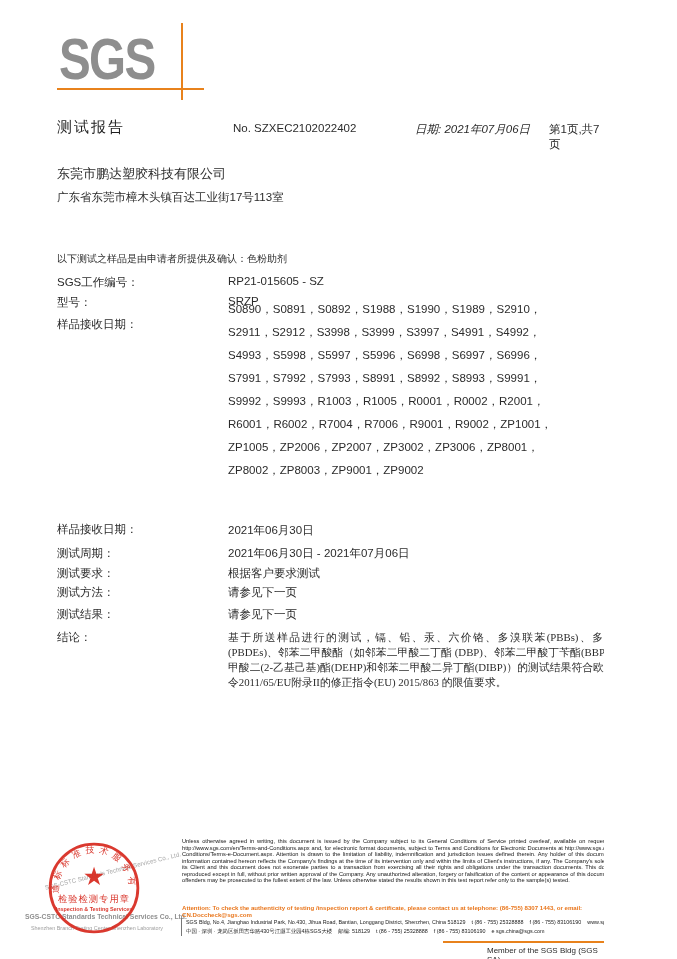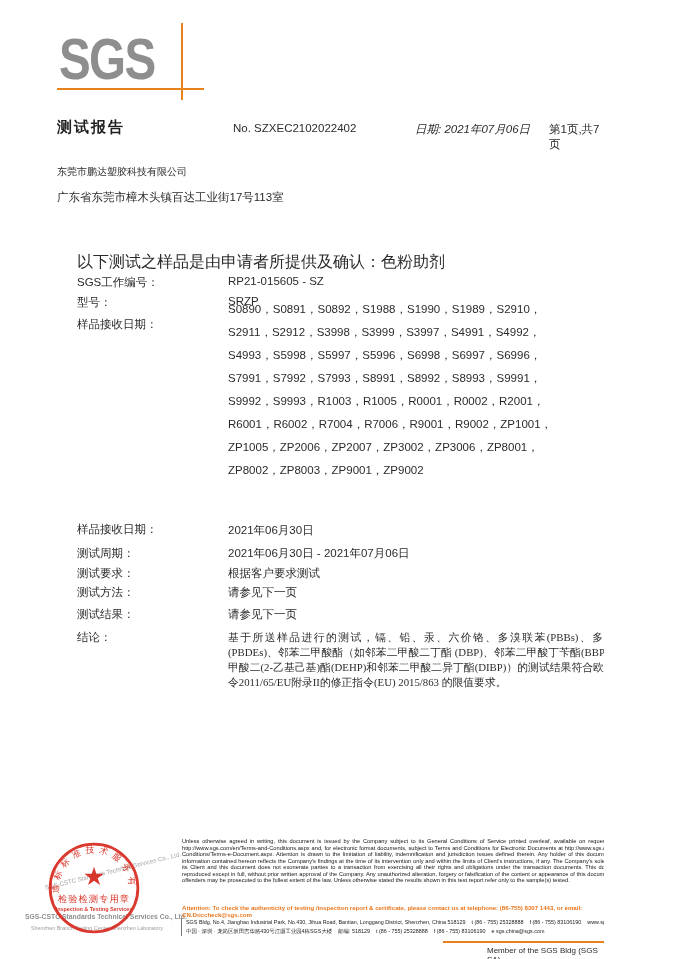--- a/index.html
+++ b/index.html
@@ -7,30 +7,30 @@
     position:relative;width:604px;height:959px;background:#fff;overflow:hidden;
     font-family:"Liberation Sans","DejaVu Sans",sans-serif;color:#2b2b2b;
   }
   .abs{position:absolute;}
   
   .logo-text{left:59px;top:30px;font-size:58px;line-height:1;font-weight:bold;color:#8e8e8e;
     letter-spacing:-2px;transform:scale(0.82,1);transform-origin:left top;}
   .cross-v{left:181px;top:23px;width:2px;height:77px;background:#e8821c;}
   .cross-h{left:57px;top:88px;width:147px;height:2px;background:#e8821c;}
   
-  .doc-title{left:57px;top:118px;font-size:15px;font-weight:bold;color:#1f1f1f;letter-spacing:2px;}
+  .doc-title{left:57px;top:118px;font-size:15px;font-weight:normal;color:#1f1f1f;letter-spacing:2px;}
   .report-no{left:233px;top:122px;font-size:11.5px;}
   .report-date{left:415px;top:122px;font-size:11.5px;font-style:italic;}
   .page-label{left:549px;top:122px;font-size:11.5px;}
   
-  .app-name{left:57px;top:165px;font-size:10px;}
+  .app-name{left:57px;top:165px;font-size:13px;}
   .app-addr{left:57px;top:190px;font-size:11.5px;text-align:center;}
   
-  .intro{left:57px;top:252px;font-size:16px;margin-left:20px;}
-  .flabel{left:57px;font-size:11.5px;margin-left:20px;}
+  .intro{left:57px;top:252px;font-size:10px;}
+  .flabel{left:57px;font-size:11.5px;}
   .fvalue{left:228px;font-size:11.5px;}
   .ref-lines{left:228px;top:298px;font-size:11.5px;line-height:23px;}
   .conclusion{left:228px;top:630px;width:424px;font-size:10.8px;line-height:15px;text-align:justify;font-family:Liberation Serif, serif;}
   
   .stamp-svg{left:38px;top:832px;width:112px;height:112px;}
   .company-rot{left:44px;top:884px;width:150px;font-size:6.2px;color:#a8a8a8;
     transform:rotate(-14deg);transform-origin:left top;line-height:8px;}
   .company-en{left:25px;top:913px;font-size:6.8px;font-weight:bold;color:#8f8f8f;}
   .company-branch{left:31px;top:925px;font-size:5.4px;color:#9e9e9e;}
   

